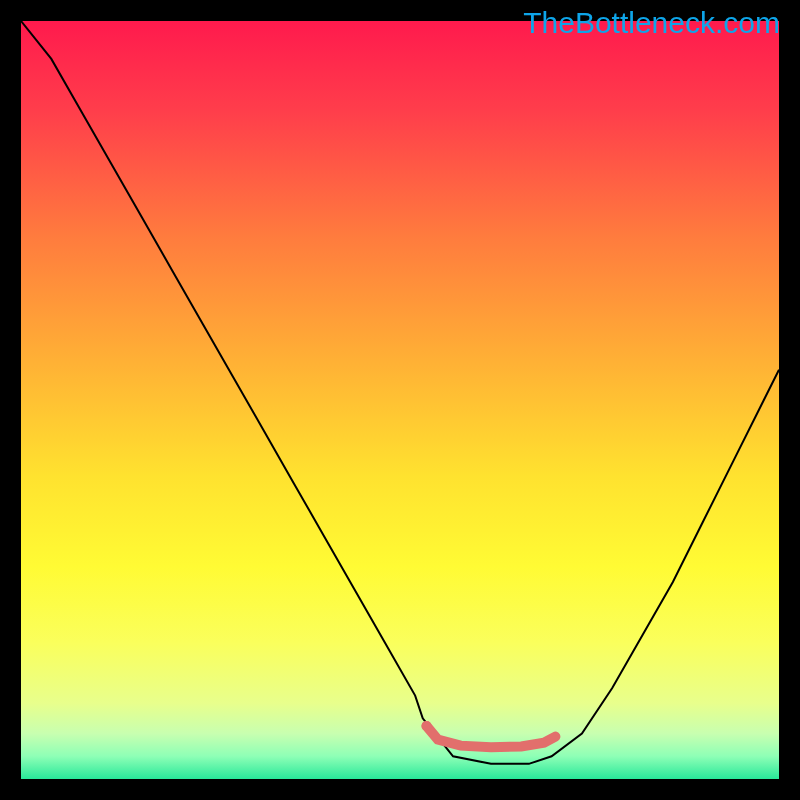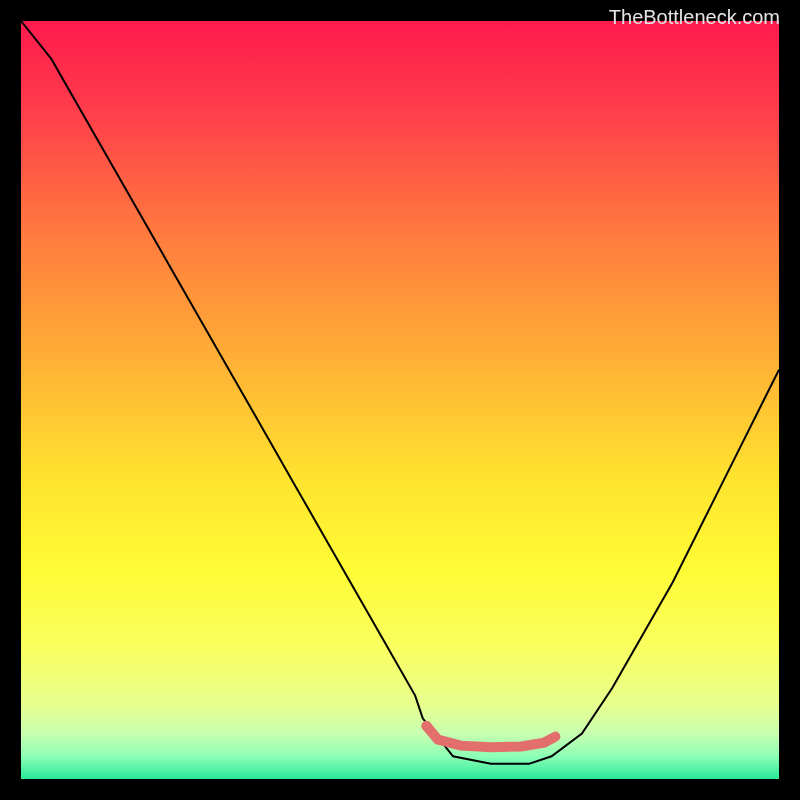--- a/index.html
+++ b/index.html
@@ -8,22 +8,22 @@
     width: 800px;
     height: 800px;
     background: #000;
     position: relative;
     font-family: Arial, sans-serif;
   }
   .watermark {
     position: absolute;
     top: 6px;
     right: 20px;
-    color: #e5e5e5;
-    font-size: 20px;
+    color: #0ea5e9;
+    font-size: 30px;
     font-weight: normal;
     z-index: 10;
   }
   .plot-container {
     position: absolute;
     left: 21px;
     top: 21px;
     width: 758px;
     height: 758px;
   }

